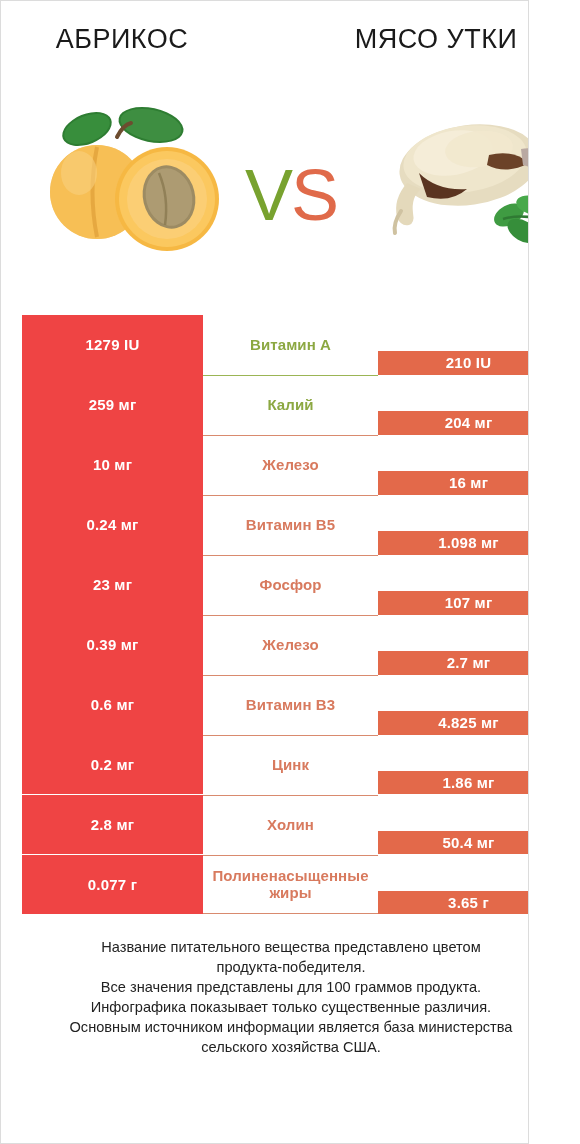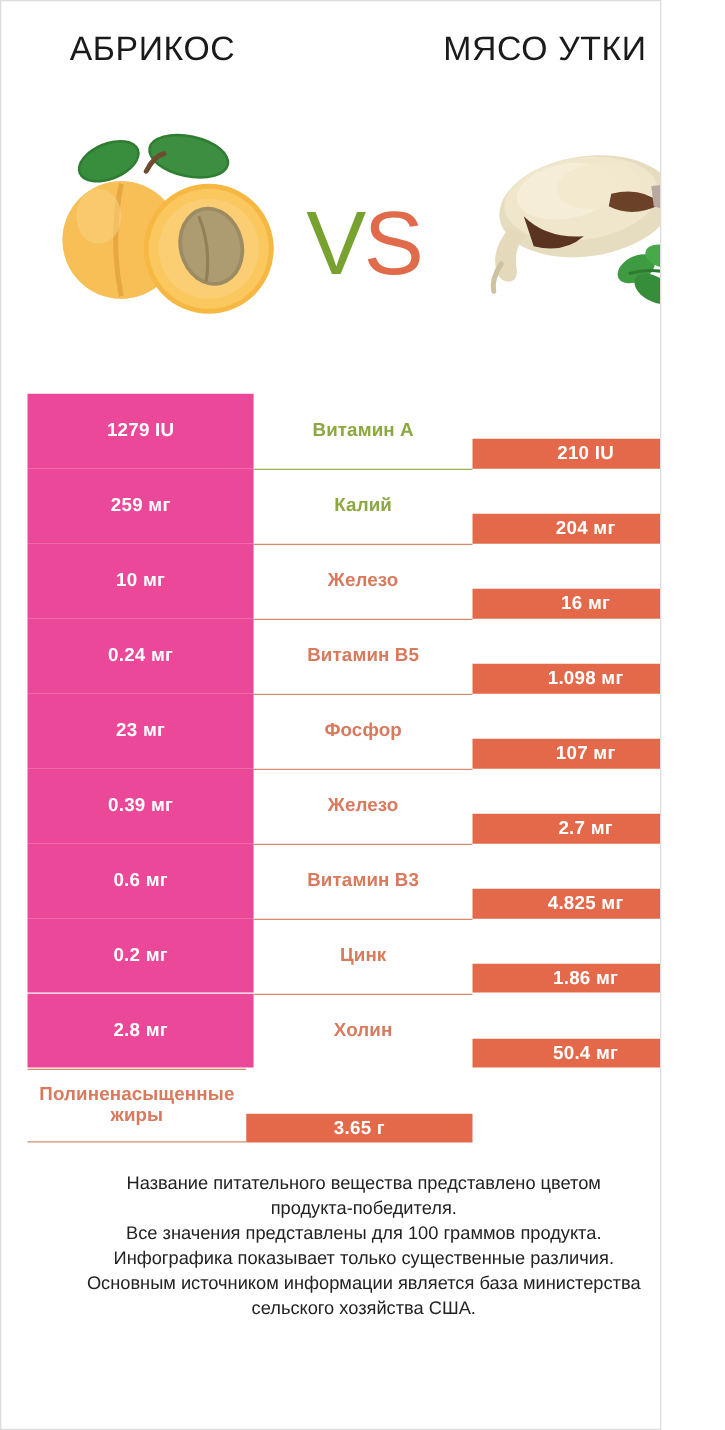--- a/index.html
+++ b/index.html
@@ -96,21 +96,21 @@
     box-sizing: border-box;
     overflow: hidden;
   }
   .cell-left, .cell-right {
     width: 181px;
     font-size: 15px;
     font-weight: 600;
     color: #ffffff;
     letter-spacing: 0.2px;
   }
-  .cell-left  { background: #ec4899; }
+  .cell-left  { background: #ef4444; }
   .cell-right { background: #E3694A; margin-top: 36px; }
 
   .cell-mid {
     width: 175px;
     background: #ffffff;
     font-size: 15px;
     font-weight: 700;
     line-height: 1.12;
     padding: 0 2px;
     border-top: 1px solid transparent;
@@ -287,20 +287,21 @@
 
     <div class="row win-right">
       <div class="cell cell-left">2.8 мг</div>
       <div class="cell cell-mid">
           <span class="mid-label">Холин</span>
         </div>
       <div class="cell cell-right">50.4 мг</div>
     </div>
 
     <div class="row win-right clipped">
+      <div class="cell cell-left">0.077 г</div>
       <div class="cell cell-mid">
           <span class="mid-label">Полиненасыщенные жиры</span>
         </div>
       <div class="cell cell-right">3.65 г</div>
     </div>
   </div>
 
   <div class="footer">
     <div>Название питательного вещества представлено цветом</div>
     <div>продукта-победителя.</div>

